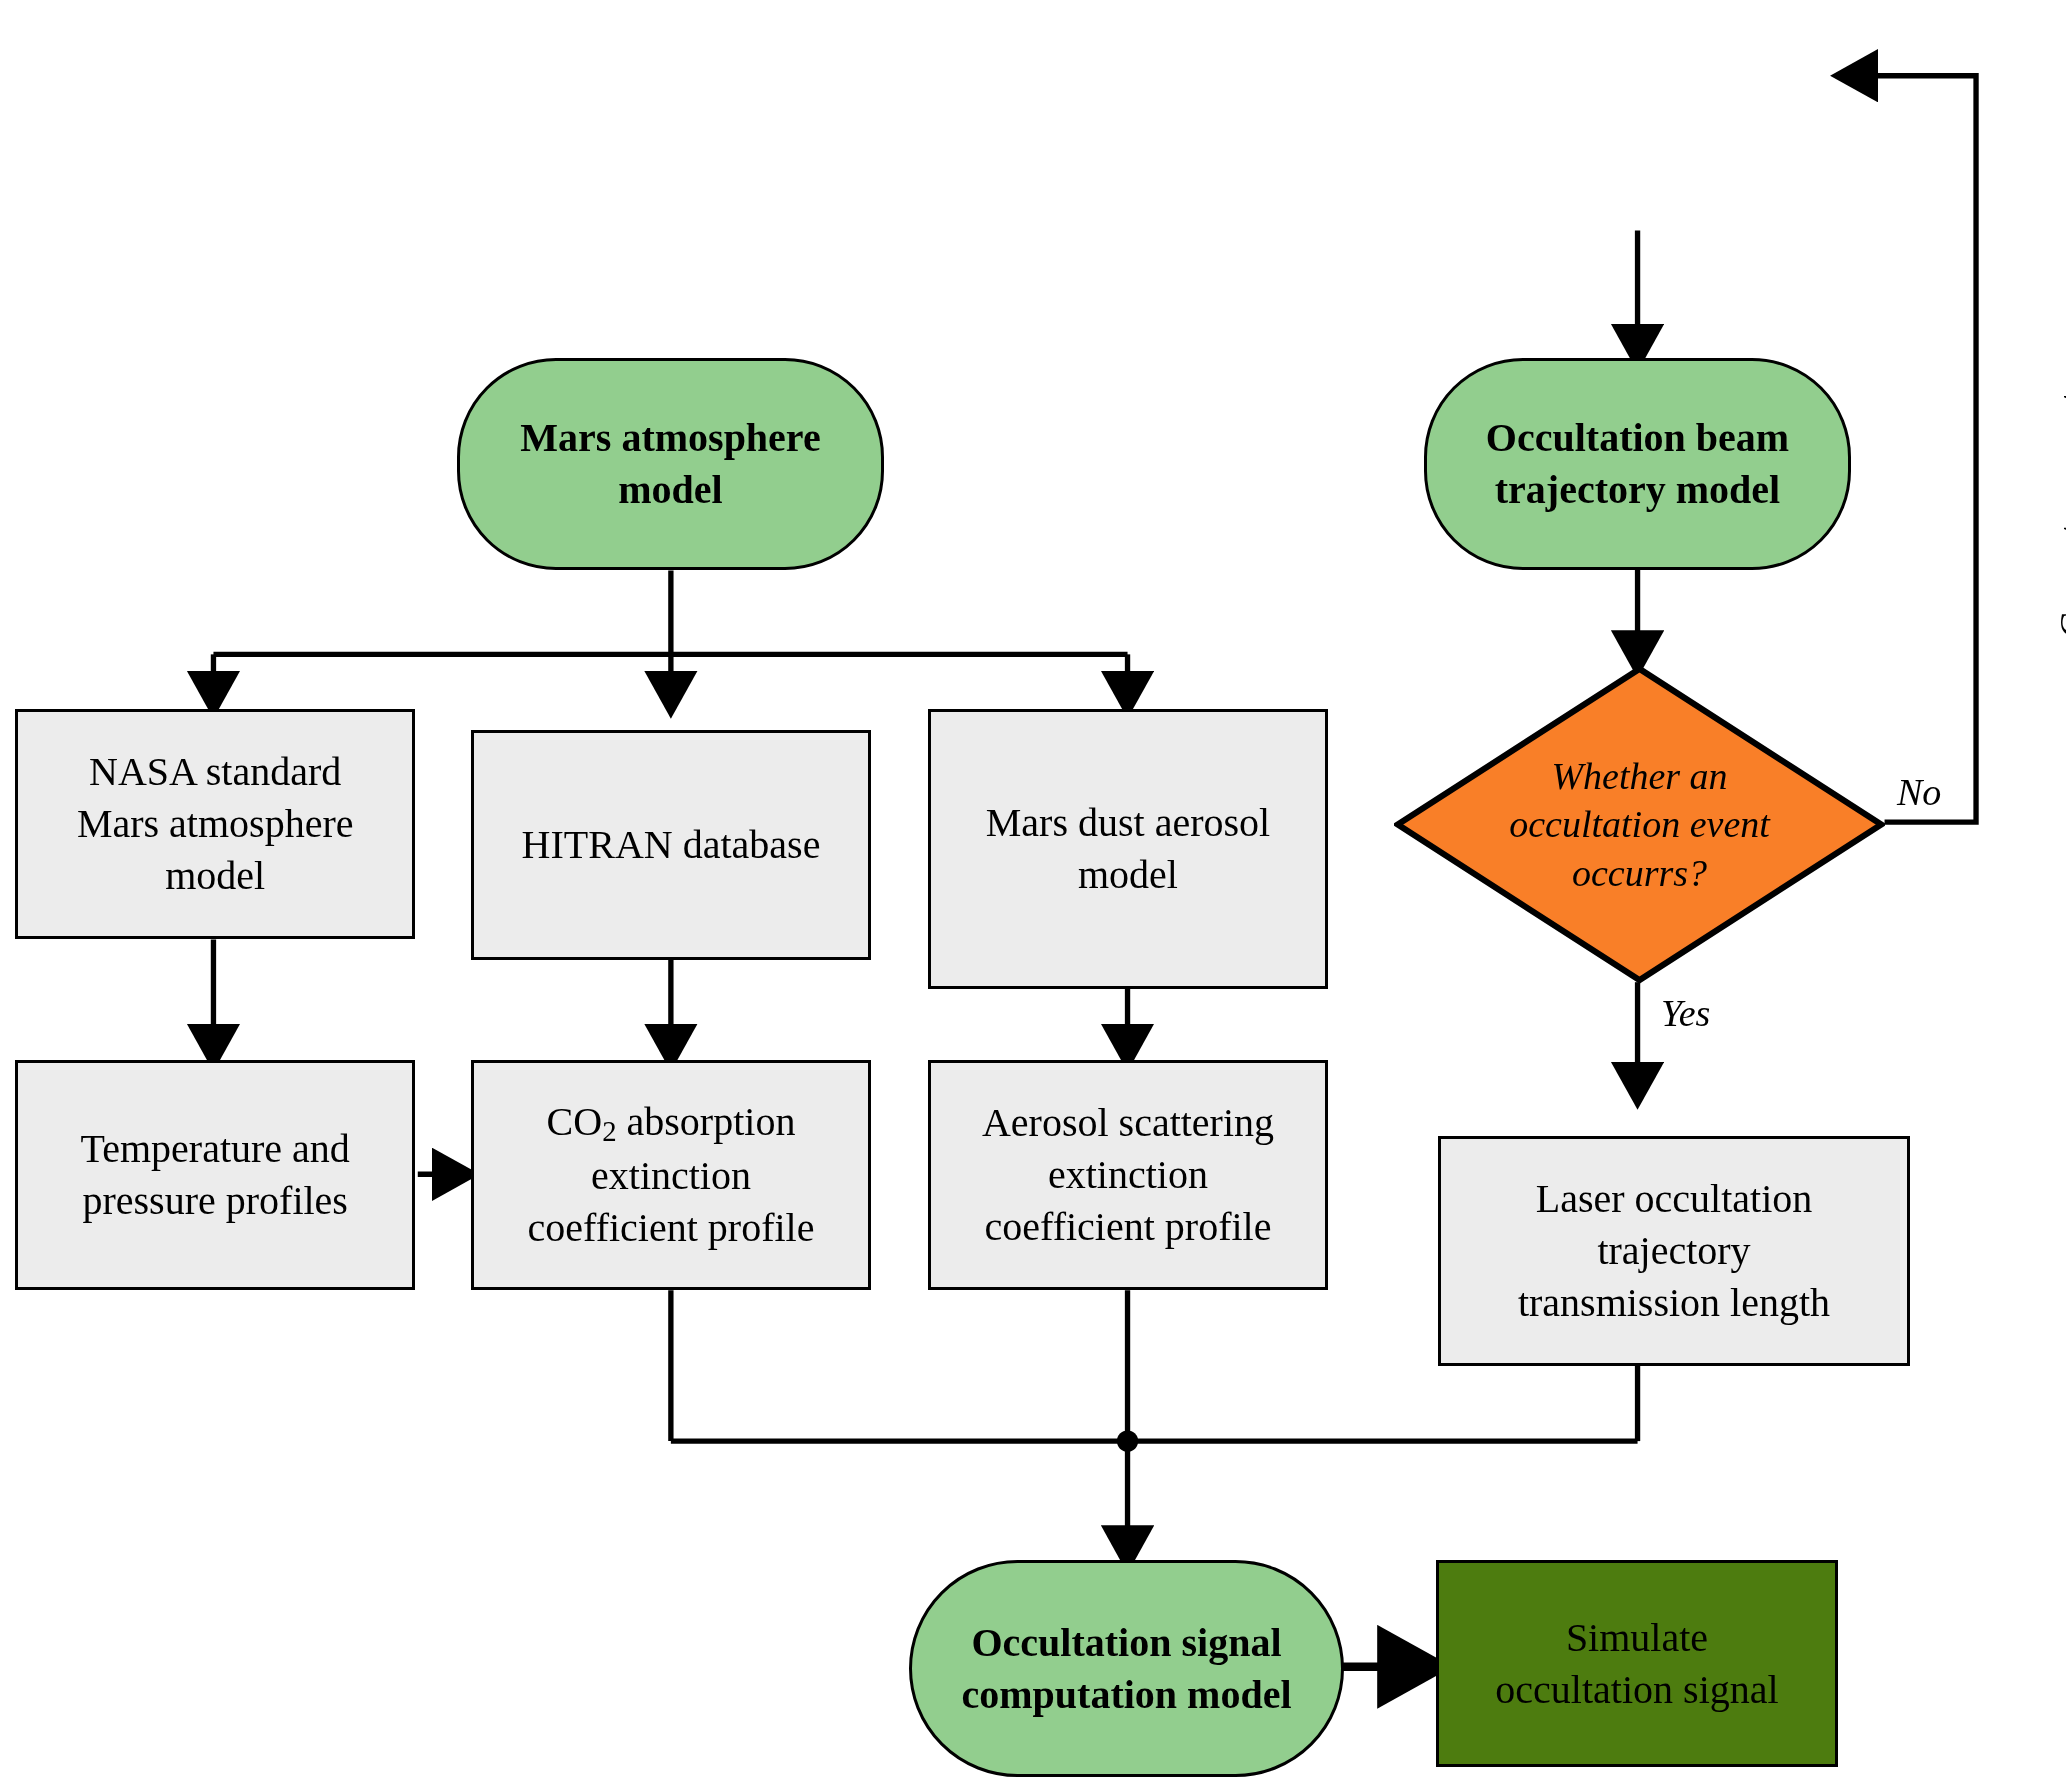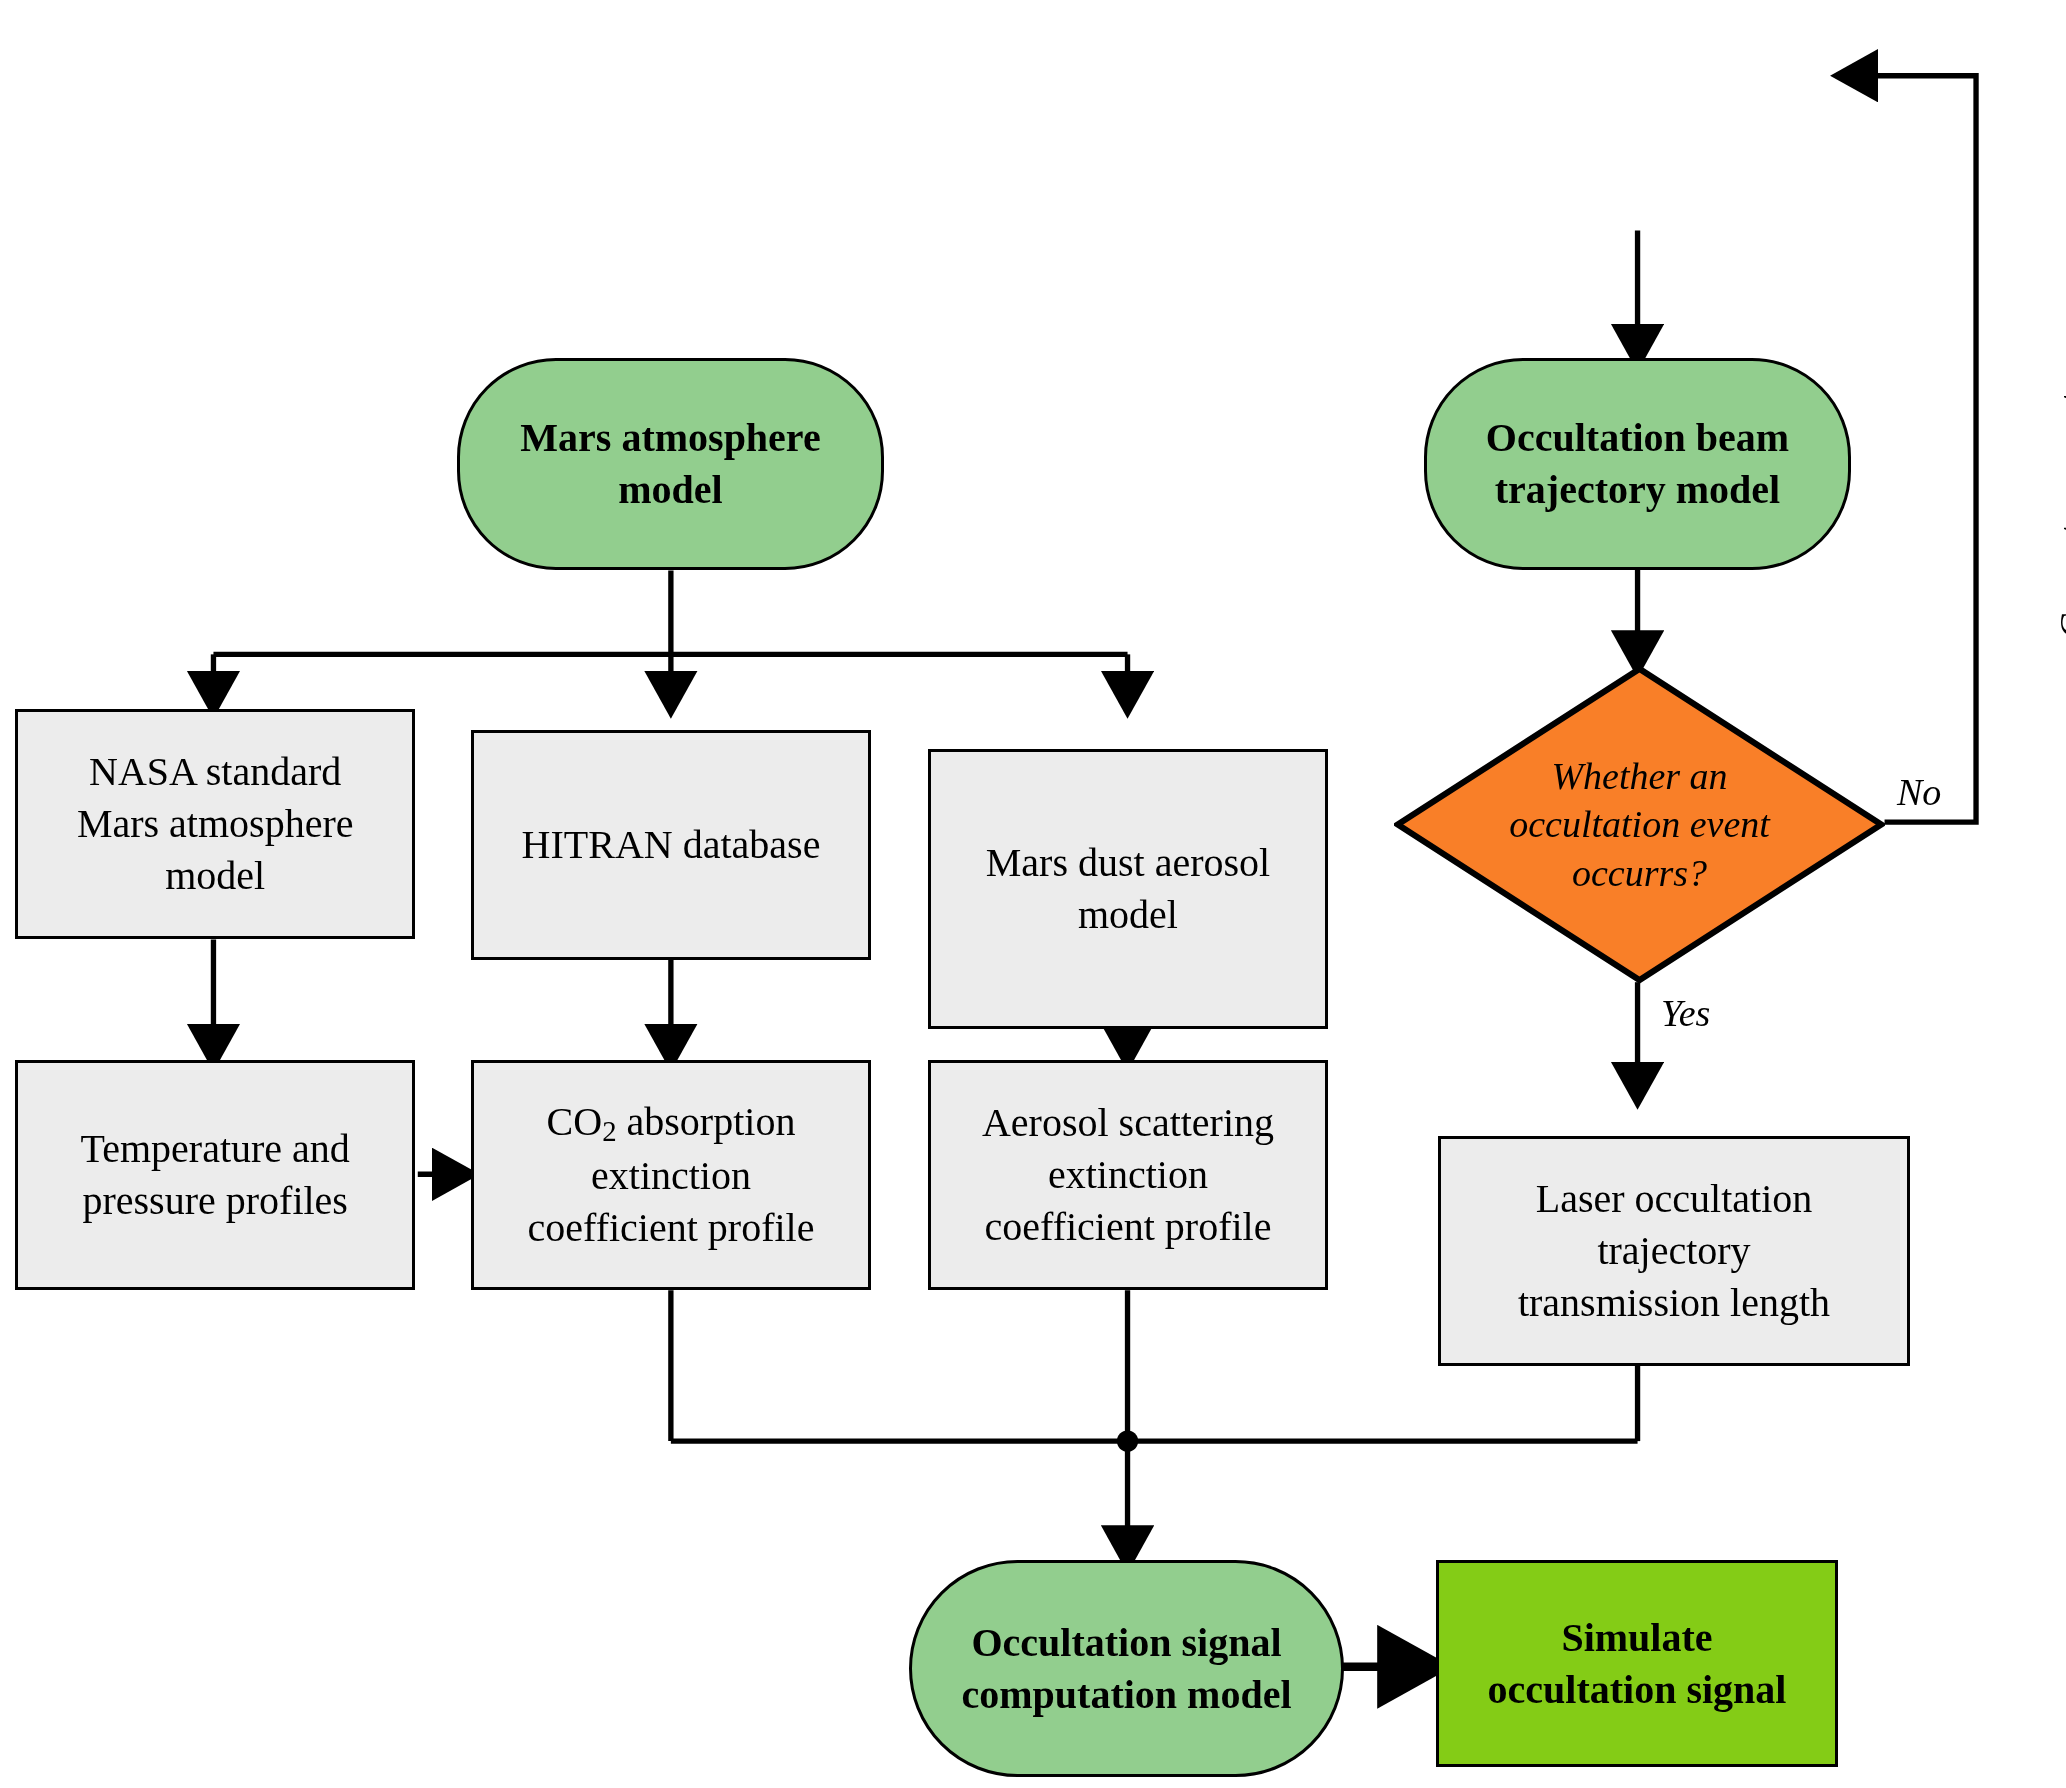--- a/index.html
+++ b/index.html
@@ -36,23 +36,23 @@
     font-family: "Liberation Serif", "DejaVu Serif", serif;
   }
   .node .txt { display: block; padding: 0 7.6px; }
   .rect {
     background: #ececec;
     border-radius: 0;
     font-size: 40px;
     font-weight: 400;
   }
   .rect-dark {
-    background: #84cc16;
+    background: #4d7c0f;
     font-size: 40px;
-    font-weight: 700;
+    font-weight: 400;
   }
   .pill {
     background: #92ce8e;
     border-radius: 99px;
     font-size: 40px;
     font-weight: 700;
   }
   .pill-wide { border-radius: 114px; }
   .diamond-wrap {
     position: absolute;
@@ -171,21 +171,21 @@
       <span>model</span>
     </span>
   </div>
 
   <div class="node rect" style="left:471px; top:730px; width:400px; height:230px;">
     <span class="txt">
       <span>HITRAN database</span>
     </span>
   </div>
 
-  <div class="node rect" style="left:928px; top:709px; width:400px; height:280px;margin-top:40px;">
+  <div class="node rect" style="left:928px; top:709px; width:400px; height:280px;">
     <span class="txt">
       <span>Mars dust aerosol</span><br>
       <span>model</span>
     </span>
   </div>
 
   <div class="node rect" style="left:15.2px; top:1060px; width:400px; height:230px;">
     <span class="txt">
       <span>Temperature and</span><br>
       <span>pressure profiles</span>

